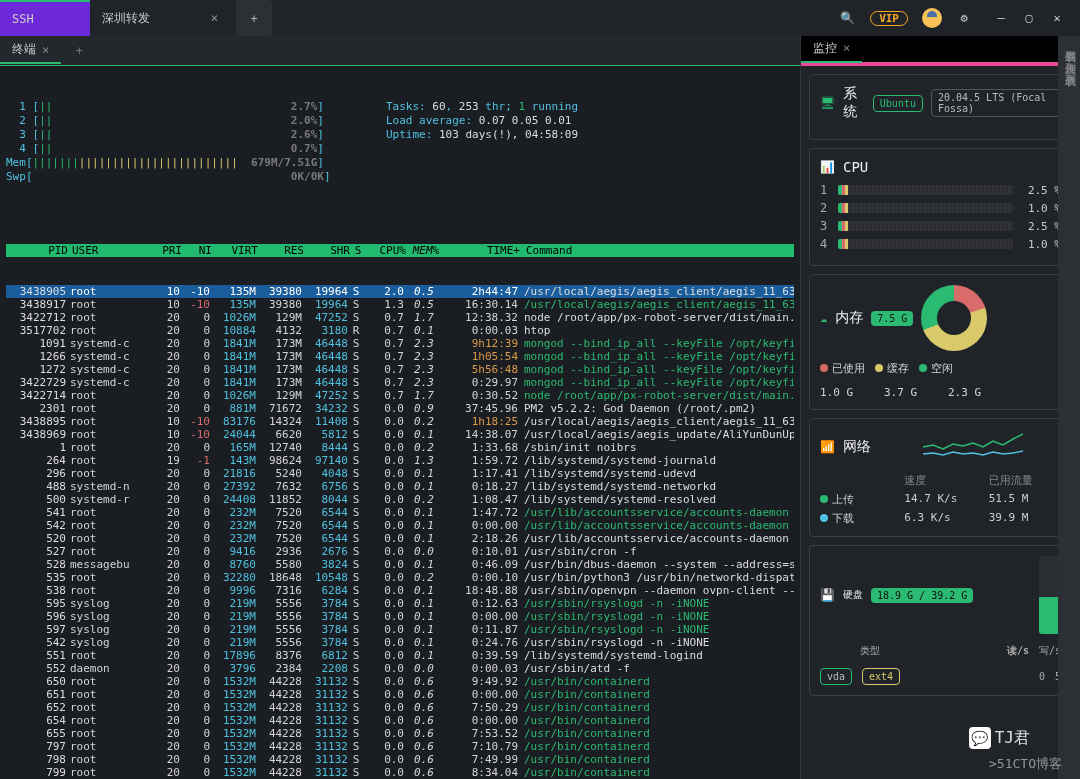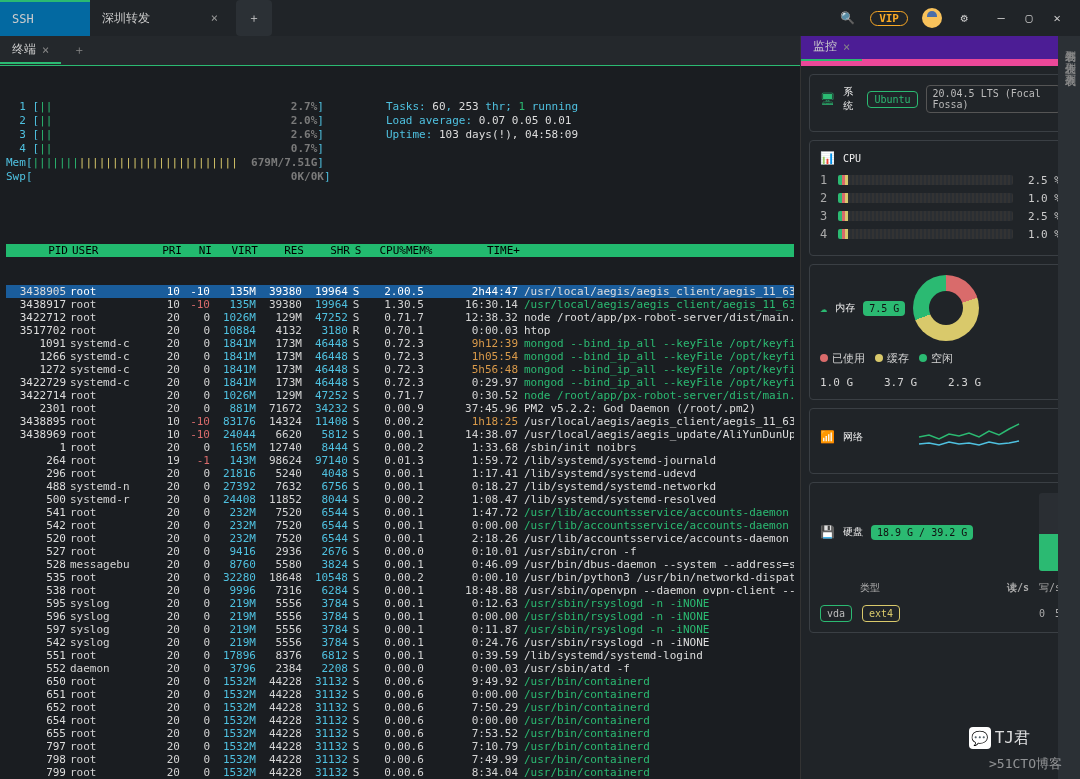--- a/index.html
+++ b/index.html
@@ -1,19 +1,19 @@
 <!DOCTYPE html>
 <html><head>
 <meta charset="utf-8">
 <style>
 * { margin: 0; padding: 0; box-sizing: border-box; }
 body { background: #1a1d21; color: #d4d4d4; font-family: "Consolas", "Monaco", monospace; font-size: 12px; width: 1080px; height: 779px; overflow: hidden; position: relative; }
 .titlebar { height: 36px; display: flex; align-items: center; background: #202428; }
 .tab-top { display: flex; align-items: center; height: 36px; padding: 0 12px; color: #ccc; min-width: 90px; }
-.tab-top.active { background: #0369a1; border-top: 2px solid #2bba72; }
+.tab-top.active { background: #6d28d9; border-top: 2px solid #2bba72; }
 .tab-top .close { margin-left: auto; color: #999; }
 .titlebar-right { margin-left: auto; display: flex; gap: 14px; padding-right: 14px; align-items: center; }
 .titlebar-right .ic { width: 16px; height: 16px; display: inline-flex; align-items: center; justify-content: center; color: #ccc; }
 .vip { color: #f9a825; font-weight: bold; border: 1px solid #f9a825; border-radius: 10px; padding: 0 8px; font-size: 11px; }
 .avatar { width: 20px; height: 20px; border-radius: 50%; background: #f8c25b; display: inline-block; position: relative; }
 .avatar::after{content:"";position:absolute;top:3px;left:5px;width:10px;height:6px;background:#4a6ea8;border-radius:5px 5px 0 0;}
 .winbtns { display: flex; gap: 10px; margin-left: 6px; }
 .winbtns span { width: 18px; text-align: center; color: #ccc; }
 .main { display: flex; height: calc(100% - 36px); }
 .left { flex: 1; display: flex; flex-direction: column; background: #1a1d21; overflow: hidden; }
@@ -38,29 +38,29 @@
 .row.sel .c-cyan,.row.sel .c-green,.row.sel .c-orange,.row.sel .c-red{ color:#fff;}
 .pid { width: 60px; text-align: right; }
 .user { width: 80px; }
 .pri { width: 34px; text-align: right; }
 .ni { width: 30px; text-align: right; }
 .virt { width: 46px; text-align: right; }
 .res { width: 46px; text-align: right; }
 .shr { width: 46px; text-align: right; }
 .st { width: 16px; text-align: center; }
 .cpu { width: 40px; text-align: right; }
-.mem { width: 40px; text-align: left; }
+.mem { width: 40px; text-align: center; font-style: italic; }
 .time { width: 74px; text-align: right; }
 .cmd { flex: 1; padding-left: 6px; overflow: hidden; text-overflow: clip; white-space: nowrap; }
 .right { width: 280px; background: #202428; border-left: 1px solid #333; display: flex; flex-direction: column; }
-.rtabs { height: 30px; display: flex; align-items: center; background: #4c1d95; border-bottom: 7px solid #ec4899; font-size: 12px;}
+.rtabs { height: 30px; display: flex; align-items: center; background: #000000; border-bottom: 4px solid #ec4899; font-size: 12px;}
 .panel { border: 1px solid #3a3f44; border-radius: 4px; margin: 8px; padding: 10px; }
 .panel-h { display: flex; align-items: center; gap: 8px; margin-bottom: 8px; }
 .panel-h .ic { color: #2bba72; }
-.panel-h .title { color: #eee; font-size: 10px; }
+.panel-h .title { color: #eee; font-size: 14px; }
 .badge { border: 1px solid #555; border-radius: 4px; padding: 2px 6px; font-size: 10px; color: #bbb; }
 .badge.green { border-color: #2bba72; color: #2bba72; }
 .badge.fill { background: #2bba72; color: #111; border: none; }
 .fld { display: flex; justify-content: space-between; font-size: 11px; margin: 4px 0; color: #aaa; }
 .cpubar { display: flex; align-items: center; gap: 6px; margin: 4px 0; }
 .cpubar .lbl { width: 12px; color: #aaa; }
 .cpubar .bar { flex: 1; height: 10px; background: #2a2e33; border-radius: 2px; position: relative; overflow: hidden; background-image: repeating-linear-gradient(90deg,#2a2e33 0 2px,#333 2px 4px);}
 .cpubar .fill { position: absolute; left: 0; top: 0; bottom: 0; display: flex; }
 .cpubar .seg-g{background:#2bba72;} .cpubar .seg-r{background:#d96b6b;} .cpubar .seg-y{background:#d9c96b;}
 .cpubar .val { width: 42px; text-align: right; color: #ccc; font-size: 11px; }
@@ -114,21 +114,21 @@
       <div class="subtab active">
           <span>终端</span>
           <span class="x">×</span>
         </div>
       <div class="plus">＋</div>
     </div>
     <div class="htop">
       <div id="meters"><div style="display:flex;"><div style="width:370px;"><div><span class="c-cyan">  1</span> <span class="c-cyan">[</span><span class="c-green">||</span><span style="color:#444;">                                   </span><span class="c-gray"> 2.7%</span><span class="c-cyan">]</span></div><div><span class="c-cyan">  2</span> <span class="c-cyan">[</span><span class="c-green">||</span><span style="color:#444;">                                   </span><span class="c-gray"> 2.0%</span><span class="c-cyan">]</span></div><div><span class="c-cyan">  3</span> <span class="c-cyan">[</span><span class="c-green">||</span><span style="color:#444;">                                   </span><span class="c-gray"> 2.6%</span><span class="c-cyan">]</span></div><div><span class="c-cyan">  4</span> <span class="c-cyan">[</span><span class="c-green">||</span><span style="color:#444;">                                   </span><span class="c-gray"> 0.7%</span><span class="c-cyan">]</span></div><div><span class="c-cyan">Mem</span><span class="c-cyan">[</span><span class="c-green">|||||||</span><span class="c-yellow">||||||||||||||||||||||||</span><span class="c-gray">  679M/7.51G</span><span class="c-cyan">]</span></div><div><span class="c-cyan">Swp</span><span class="c-cyan">[</span><span style="color:#444;">                                      </span><span class="c-gray"> 0K/0K</span><span class="c-cyan">]</span></div></div><div style="padding-left:10px;"><div><span class="c-cyan">Tasks: </span><span class="c-white">60</span><span class="c-cyan">, </span><span class="c-white">253</span><span class="c-cyan"> thr; </span><span class="c-green">1</span><span class="c-cyan"> running</span></div><div><span class="c-cyan">Load average: </span><span class="c-white">0.07 0.05 0.01</span></div><div><span class="c-cyan">Uptime: </span><span class="c-white">103 days(!), 04:58:09</span></div></div></div></div>
       <div style="height:4px;"></div>
       <div class="hdr row">
-        <span class="pid">PID</span><span class="user" style="padding-left:4px;">USER</span><span class="pri">PRI</span><span class="ni">NI</span><span class="virt">VIRT</span><span class="res">RES</span><span class="shr">SHR</span><span class="st">S</span><span class="cpu">CPU%</span><span class="mem">MEM%</span><span class="time">TIME+</span>
+        <span class="pid">PID</span><span class="user" style="padding-left:4px;">USER</span><span class="pri">PRI</span><span class="ni">NI</span><span class="virt">VIRT</span><span class="res">RES</span><span class="shr">SHR</span><span class="st">S</span><span class="cpu">CPU%</span><span class="mem">MEM%</span><span class="time">TIME+</span><span class="cmd">Command</span>
       </div>
       <div id="procs"><div class="row sel"><span class="pid c-white">3438905</span><span class="user" style="padding-left:4px;">root</span><span class="pri">10</span><span class="ni c-red">-10</span><span class="virt c-cyan">135M</span><span class="res">39380</span><span class="shr c-cyan">19964</span><span class="st">S</span><span class="cpu">2.0</span><span class="mem">0.5</span><span class="time ">2h44:47</span><span class="cmd c-white">/usr/local/aegis/aegis_client/aegis_11_63/Al</span></div><div class="row"><span class="pid c-white">3438917</span><span class="user" style="padding-left:4px;">root</span><span class="pri">10</span><span class="ni c-red">-10</span><span class="virt c-cyan">135M</span><span class="res">39380</span><span class="shr c-cyan">19964</span><span class="st">S</span><span class="cpu">1.3</span><span class="mem">0.5</span><span class="time ">16:30.14</span><span class="cmd c-green">/usr/local/aegis/aegis_client/aegis_11_63/Al</span></div><div class="row"><span class="pid c-white">3422712</span><span class="user" style="padding-left:4px;">root</span><span class="pri">20</span><span class="ni ">0</span><span class="virt c-cyan">1026M</span><span class="res">129M</span><span class="shr c-cyan">47252</span><span class="st">S</span><span class="cpu">0.7</span><span class="mem">1.7</span><span class="time ">12:38.32</span><span class="cmd c-white">node /root/app/px-robot-server/dist/main.js</span></div><div class="row"><span class="pid c-white">3517702</span><span class="user" style="padding-left:4px;">root</span><span class="pri">20</span><span class="ni ">0</span><span class="virt c-cyan">10884</span><span class="res">4132</span><span class="shr c-cyan">3180</span><span class="st">R</span><span class="cpu">0.7</span><span class="mem">0.1</span><span class="time ">0:00.03</span><span class="cmd c-white">htop</span></div><div class="row"><span class="pid c-white">1091</span><span class="user" style="padding-left:4px;">systemd-c</span><span class="pri">20</span><span class="ni ">0</span><span class="virt c-cyan">1841M</span><span class="res">173M</span><span class="shr c-cyan">46448</span><span class="st">S</span><span class="cpu">0.7</span><span class="mem">2.3</span><span class="time c-orange">9h12:39</span><span class="cmd c-green">mongod --bind_ip_all --keyFile /opt/keyfile</span></div><div class="row"><span class="pid c-white">1266</span><span class="user" style="padding-left:4px;">systemd-c</span><span class="pri">20</span><span class="ni ">0</span><span class="virt c-cyan">1841M</span><span class="res">173M</span><span class="shr c-cyan">46448</span><span class="st">S</span><span class="cpu">0.7</span><span class="mem">2.3</span><span class="time c-orange">1h05:54</span><span class="cmd c-green">mongod --bind_ip_all --keyFile /opt/keyfile</span></div><div class="row"><span class="pid c-white">1272</span><span class="user" style="padding-left:4px;">systemd-c</span><span class="pri">20</span><span class="ni ">0</span><span class="virt c-cyan">1841M</span><span class="res">173M</span><span class="shr c-cyan">46448</span><span class="st">S</span><span class="cpu">0.7</span><span class="mem">2.3</span><span class="time c-orange">5h56:48</span><span class="cmd c-green">mongod --bind_ip_all --keyFile /opt/keyfile</span></div><div class="row"><span class="pid c-white">3422729</span><span class="user" style="padding-left:4px;">systemd-c</span><span class="pri">20</span><span class="ni ">0</span><span class="virt c-cyan">1841M</span><span class="res">173M</span><span class="shr c-cyan">46448</span><span class="st">S</span><span class="cpu">0.7</span><span class="mem">2.3</span><span class="time ">0:29.97</span><span class="cmd c-green">mongod --bind_ip_all --keyFile /opt/keyfile</span></div><div class="row"><span class="pid c-white">3422714</span><span class="user" style="padding-left:4px;">root</span><span class="pri">20</span><span class="ni ">0</span><span class="virt c-cyan">1026M</span><span class="res">129M</span><span class="shr c-cyan">47252</span><span class="st">S</span><span class="cpu">0.7</span><span class="mem">1.7</span><span class="time ">0:30.52</span><span class="cmd c-green">node /root/app/px-robot-server/dist/main.js</span></div><div class="row"><span class="pid c-white">2301</span><span class="user" style="padding-left:4px;">root</span><span class="pri">20</span><span class="ni ">0</span><span class="virt c-cyan">881M</span><span class="res">71672</span><span class="shr c-cyan">34232</span><span class="st">S</span><span class="cpu">0.0</span><span class="mem">0.9</span><span class="time ">37:45.96</span><span class="cmd c-white">PM2 v5.2.2: God Daemon (/root/.pm2)</span></div><div class="row"><span class="pid c-white">3438895</span><span class="user" style="padding-left:4px;">root</span><span class="pri">10</span><span class="ni c-red">-10</span><span class="virt c-cyan">83176</span><span class="res">14324</span><span class="shr c-cyan">11408</span><span class="st">S</span><span class="cpu">0.0</span><span class="mem">0.2</span><span class="time c-orange">1h18:25</span><span class="cmd c-white">/usr/local/aegis/aegis_client/aegis_11_63/Al</span></div><div class="row"><span class="pid c-white">3438969</span><span class="user" style="padding-left:4px;">root</span><span class="pri">10</span><span class="ni c-red">-10</span><span class="virt c-cyan">24044</span><span class="res">6620</span><span class="shr c-cyan">5812</span><span class="st">S</span><span class="cpu">0.0</span><span class="mem">0.1</span><span class="time ">14:38.07</span><span class="cmd c-white">/usr/local/aegis/aegis_update/AliYunDunUpdat</span></div><div class="row"><span class="pid c-white">1</span><span class="user" style="padding-left:4px;">root</span><span class="pri">20</span><span class="ni ">0</span><span class="virt c-cyan">165M</span><span class="res">12740</span><span class="shr c-cyan">8444</span><span class="st">S</span><span class="cpu">0.0</span><span class="mem">0.2</span><span class="time ">1:33.68</span><span class="cmd c-white">/sbin/init noibrs</span></div><div class="row"><span class="pid c-white">264</span><span class="user" style="padding-left:4px;">root</span><span class="pri">19</span><span class="ni c-red">-1</span><span class="virt c-cyan">143M</span><span class="res">98624</span><span class="shr c-cyan">97140</span><span class="st">S</span><span class="cpu">0.0</span><span class="mem">1.3</span><span class="time ">1:59.72</span><span class="cmd c-white">/lib/systemd/systemd-journald</span></div><div class="row"><span class="pid c-white">296</span><span class="user" style="padding-left:4px;">root</span><span class="pri">20</span><span class="ni ">0</span><span class="virt c-cyan">21816</span><span class="res">5240</span><span class="shr c-cyan">4048</span><span class="st">S</span><span class="cpu">0.0</span><span class="mem">0.1</span><span class="time ">1:17.41</span><span class="cmd c-white">/lib/systemd/systemd-udevd</span></div><div class="row"><span class="pid c-white">488</span><span class="user" style="padding-left:4px;">systemd-n</span><span class="pri">20</span><span class="ni ">0</span><span class="virt c-cyan">27392</span><span class="res">7632</span><span class="shr c-cyan">6756</span><span class="st">S</span><span class="cpu">0.0</span><span class="mem">0.1</span><span class="time ">0:18.27</span><span class="cmd c-white">/lib/systemd/systemd-networkd</span></div><div class="row"><span class="pid c-white">500</span><span class="user" style="padding-left:4px;">systemd-r</span><span class="pri">20</span><span class="ni ">0</span><span class="virt c-cyan">24408</span><span class="res">11852</span><span class="shr c-cyan">8044</span><span class="st">S</span><span class="cpu">0.0</span><span class="mem">0.2</span><span class="time ">1:08.47</span><span class="cmd c-white">/lib/systemd/systemd-resolved</span></div><div class="row"><span class="pid c-white">541</span><span class="user" style="padding-left:4px;">root</span><span class="pri">20</span><span class="ni ">0</span><span class="virt c-cyan">232M</span><span class="res">7520</span><span class="shr c-cyan">6544</span><span class="st">S</span><span class="cpu">0.0</span><span class="mem">0.1</span><span class="time ">1:47.72</span><span class="cmd c-green">/usr/lib/accountsservice/accounts-daemon</span></div><div class="row"><span class="pid c-white">542</span><span class="user" style="padding-left:4px;">root</span><span class="pri">20</span><span class="ni ">0</span><span class="virt c-cyan">232M</span><span class="res">7520</span><span class="shr c-cyan">6544</span><span class="st">S</span><span class="cpu">0.0</span><span class="mem">0.1</span><span class="time ">0:00.00</span><span class="cmd c-green">/usr/lib/accountsservice/accounts-daemon</span></div><div class="row"><span class="pid c-white">520</span><span class="user" style="padding-left:4px;">root</span><span class="pri">20</span><span class="ni ">0</span><span class="virt c-cyan">232M</span><span class="res">7520</span><span class="shr c-cyan">6544</span><span class="st">S</span><span class="cpu">0.0</span><span class="mem">0.1</span><span class="time ">2:18.26</span><span class="cmd c-white">/usr/lib/accountsservice/accounts-daemon</span></div><div class="row"><span class="pid c-white">527</span><span class="user" style="padding-left:4px;">root</span><span class="pri">20</span><span class="ni ">0</span><span class="virt c-cyan">9416</span><span class="res">2936</span><span class="shr c-cyan">2676</span><span class="st">S</span><span class="cpu">0.0</span><span class="mem">0.0</span><span class="time ">0:10.01</span><span class="cmd c-white">/usr/sbin/cron -f</span></div><div class="row"><span class="pid c-white">528</span><span class="user" style="padding-left:4px;">messagebu</span><span class="pri">20</span><span class="ni ">0</span><span class="virt c-cyan">8760</span><span class="res">5580</span><span class="shr c-cyan">3824</span><span class="st">S</span><span class="cpu">0.0</span><span class="mem">0.1</span><span class="time ">0:46.09</span><span class="cmd c-white">/usr/bin/dbus-daemon --system --address=syst</span></div><div class="row"><span class="pid c-white">535</span><span class="user" style="padding-left:4px;">root</span><span class="pri">20</span><span class="ni ">0</span><span class="virt c-cyan">32280</span><span class="res">18648</span><span class="shr c-cyan">10548</span><span class="st">S</span><span class="cpu">0.0</span><span class="mem">0.2</span><span class="time ">0:00.10</span><span class="cmd c-white">/usr/bin/python3 /usr/bin/networkd-dispatche</span></div><div class="row"><span class="pid c-white">538</span><span class="user" style="padding-left:4px;">root</span><span class="pri">20</span><span class="ni ">0</span><span class="virt c-cyan">9996</span><span class="res">7316</span><span class="shr c-cyan">6284</span><span class="st">S</span><span class="cpu">0.0</span><span class="mem">0.1</span><span class="time ">18:48.88</span><span class="cmd c-white">/usr/sbin/openvpn --daemon ovpn-client --sta</span></div><div class="row"><span class="pid c-white">595</span><span class="user" style="padding-left:4px;">syslog</span><span class="pri">20</span><span class="ni ">0</span><span class="virt c-cyan">219M</span><span class="res">5556</span><span class="shr c-cyan">3784</span><span class="st">S</span><span class="cpu">0.0</span><span class="mem">0.1</span><span class="time ">0:12.63</span><span class="cmd c-green">/usr/sbin/rsyslogd -n -iNONE</span></div><div class="row"><span class="pid c-white">596</span><span class="user" style="padding-left:4px;">syslog</span><span class="pri">20</span><span class="ni ">0</span><span class="virt c-cyan">219M</span><span class="res">5556</span><span class="shr c-cyan">3784</span><span class="st">S</span><span class="cpu">0.0</span><span class="mem">0.1</span><span class="time ">0:00.00</span><span class="cmd c-green">/usr/sbin/rsyslogd -n -iNONE</span></div><div class="row"><span class="pid c-white">597</span><span class="user" style="padding-left:4px;">syslog</span><span class="pri">20</span><span class="ni ">0</span><span class="virt c-cyan">219M</span><span class="res">5556</span><span class="shr c-cyan">3784</span><span class="st">S</span><span class="cpu">0.0</span><span class="mem">0.1</span><span class="time ">0:11.87</span><span class="cmd c-green">/usr/sbin/rsyslogd -n -iNONE</span></div><div class="row"><span class="pid c-white">542</span><span class="user" style="padding-left:4px;">syslog</span><span class="pri">20</span><span class="ni ">0</span><span class="virt c-cyan">219M</span><span class="res">5556</span><span class="shr c-cyan">3784</span><span class="st">S</span><span class="cpu">0.0</span><span class="mem">0.1</span><span class="time ">0:24.76</span><span class="cmd c-white">/usr/sbin/rsyslogd -n -iNONE</span></div><div class="row"><span class="pid c-white">551</span><span class="user" style="padding-left:4px;">root</span><span class="pri">20</span><span class="ni ">0</span><span class="virt c-cyan">17896</span><span class="res">8376</span><span class="shr c-cyan">6812</span><span class="st">S</span><span class="cpu">0.0</span><span class="mem">0.1</span><span class="time ">0:39.59</span><span class="cmd c-white">/lib/systemd/systemd-logind</span></div><div class="row"><span class="pid c-white">552</span><span class="user" style="padding-left:4px;">daemon</span><span class="pri">20</span><span class="ni ">0</span><span class="virt c-cyan">3796</span><span class="res">2384</span><span class="shr c-cyan">2208</span><span class="st">S</span><span class="cpu">0.0</span><span class="mem">0.0</span><span class="time ">0:00.03</span><span class="cmd c-white">/usr/sbin/atd -f</span></div><div class="row"><span class="pid c-white">650</span><span class="user" style="padding-left:4px;">root</span><span class="pri">20</span><span class="ni ">0</span><span class="virt c-cyan">1532M</span><span class="res">44228</span><span class="shr c-cyan">31132</span><span class="st">S</span><span class="cpu">0.0</span><span class="mem">0.6</span><span class="time ">9:49.92</span><span class="cmd c-green">/usr/bin/containerd</span></div><div class="row"><span class="pid c-white">651</span><span class="user" style="padding-left:4px;">root</span><span class="pri">20</span><span class="ni ">0</span><span class="virt c-cyan">1532M</span><span class="res">44228</span><span class="shr c-cyan">31132</span><span class="st">S</span><span class="cpu">0.0</span><span class="mem">0.6</span><span class="time ">0:00.00</span><span class="cmd c-green">/usr/bin/containerd</span></div><div class="row"><span class="pid c-white">652</span><span class="user" style="padding-left:4px;">root</span><span class="pri">20</span><span class="ni ">0</span><span class="virt c-cyan">1532M</span><span class="res">44228</span><span class="shr c-cyan">31132</span><span class="st">S</span><span class="cpu">0.0</span><span class="mem">0.6</span><span class="time ">7:50.29</span><span class="cmd c-green">/usr/bin/containerd</span></div><div class="row"><span class="pid c-white">654</span><span class="user" style="padding-left:4px;">root</span><span class="pri">20</span><span class="ni ">0</span><span class="virt c-cyan">1532M</span><span class="res">44228</span><span class="shr c-cyan">31132</span><span class="st">S</span><span class="cpu">0.0</span><span class="mem">0.6</span><span class="time ">0:00.00</span><span class="cmd c-green">/usr/bin/containerd</span></div><div class="row"><span class="pid c-white">655</span><span class="user" style="padding-left:4px;">root</span><span class="pri">20</span><span class="ni ">0</span><span class="virt c-cyan">1532M</span><span class="res">44228</span><span class="shr c-cyan">31132</span><span class="st">S</span><span class="cpu">0.0</span><span class="mem">0.6</span><span class="time ">7:53.52</span><span class="cmd c-green">/usr/bin/containerd</span></div><div class="row"><span class="pid c-white">797</span><span class="user" style="padding-left:4px;">root</span><span class="pri">20</span><span class="ni ">0</span><span class="virt c-cyan">1532M</span><span class="res">44228</span><span class="shr c-cyan">31132</span><span class="st">S</span><span class="cpu">0.0</span><span class="mem">0.6</span><span class="time ">7:10.79</span><span class="cmd c-green">/usr/bin/containerd</span></div><div class="row"><span class="pid c-white">798</span><span class="user" style="padding-left:4px;">root</span><span class="pri">20</span><span class="ni ">0</span><span class="virt c-cyan">1532M</span><span class="res">44228</span><span class="shr c-cyan">31132</span><span class="st">S</span><span class="cpu">0.0</span><span class="mem">0.6</span><span class="time ">7:49.99</span><span class="cmd c-green">/usr/bin/containerd</span></div><div class="row"><span class="pid c-white">799</span><span class="user" style="padding-left:4px;">root</span><span class="pri">20</span><span class="ni ">0</span><span class="virt c-cyan">1532M</span><span class="res">44228</span><span class="shr c-cyan">31132</span><span class="st">S</span><span class="cpu">0.0</span><span class="mem">0.6</span><span class="time ">8:34.04</span><span class="cmd c-green">/usr/bin/containerd</span></div></div>
       
     </div>
   </div>
 
   <div class="right">
     <div class="rtabs">
         <div class="subtab active">
           <span>监控</span>
@@ -216,20 +216,31 @@
     </div>
     <div class="panel">
       <div class="panel-h">
             <span class="ic">📶</span>
             <span class="title">网络</span>
         <div class="spark" style="flex:1;margin-left:6px;"><svg viewBox="0 0 100 30">
                 <polyline points="0,18 10,16 20,20 30,15 40,17 50,14 60,18 70,12 80,16 90,10 100,5" fill="none" stroke="#2bba72" stroke-width="1.5"></polyline>
                 <polyline points="0,25 10,24 20,26 30,23 40,25 50,24 60,26 70,23 80,25 90,24 100,22" fill="none" stroke="#4fc1e0" stroke-width="1.5"></polyline>
               </svg></div>
       </div>
+      <div class="net-grid">
+        <span></span>
+            <span class="hdr2">速度</span>
+            <span class="hdr2">已用流量</span>
+        <span><i class="dot g"></i><span>上传</span></span>
+            <span>14.7 K/s</span>
+            <span>51.5 M</span>
+        <span><i class="dot" style="background:#4fc1e0;"></i><span>下载</span></span>
+            <span>6.3 K/s</span>
+            <span>39.9 M</span>
+      </div>
     </div>
     <div class="panel">
       <div class="disk">
         <span class="ic" style="color:#2bba72;">💾</span>
         <span class="title" style="font-size:10px;color:#eee;">硬盘</span>
         <span class="badge fill">18.9 G / 39.2 G</span>
         <div class="diskbar">
               <div class="fill"></div>
             </div>
       </div>

